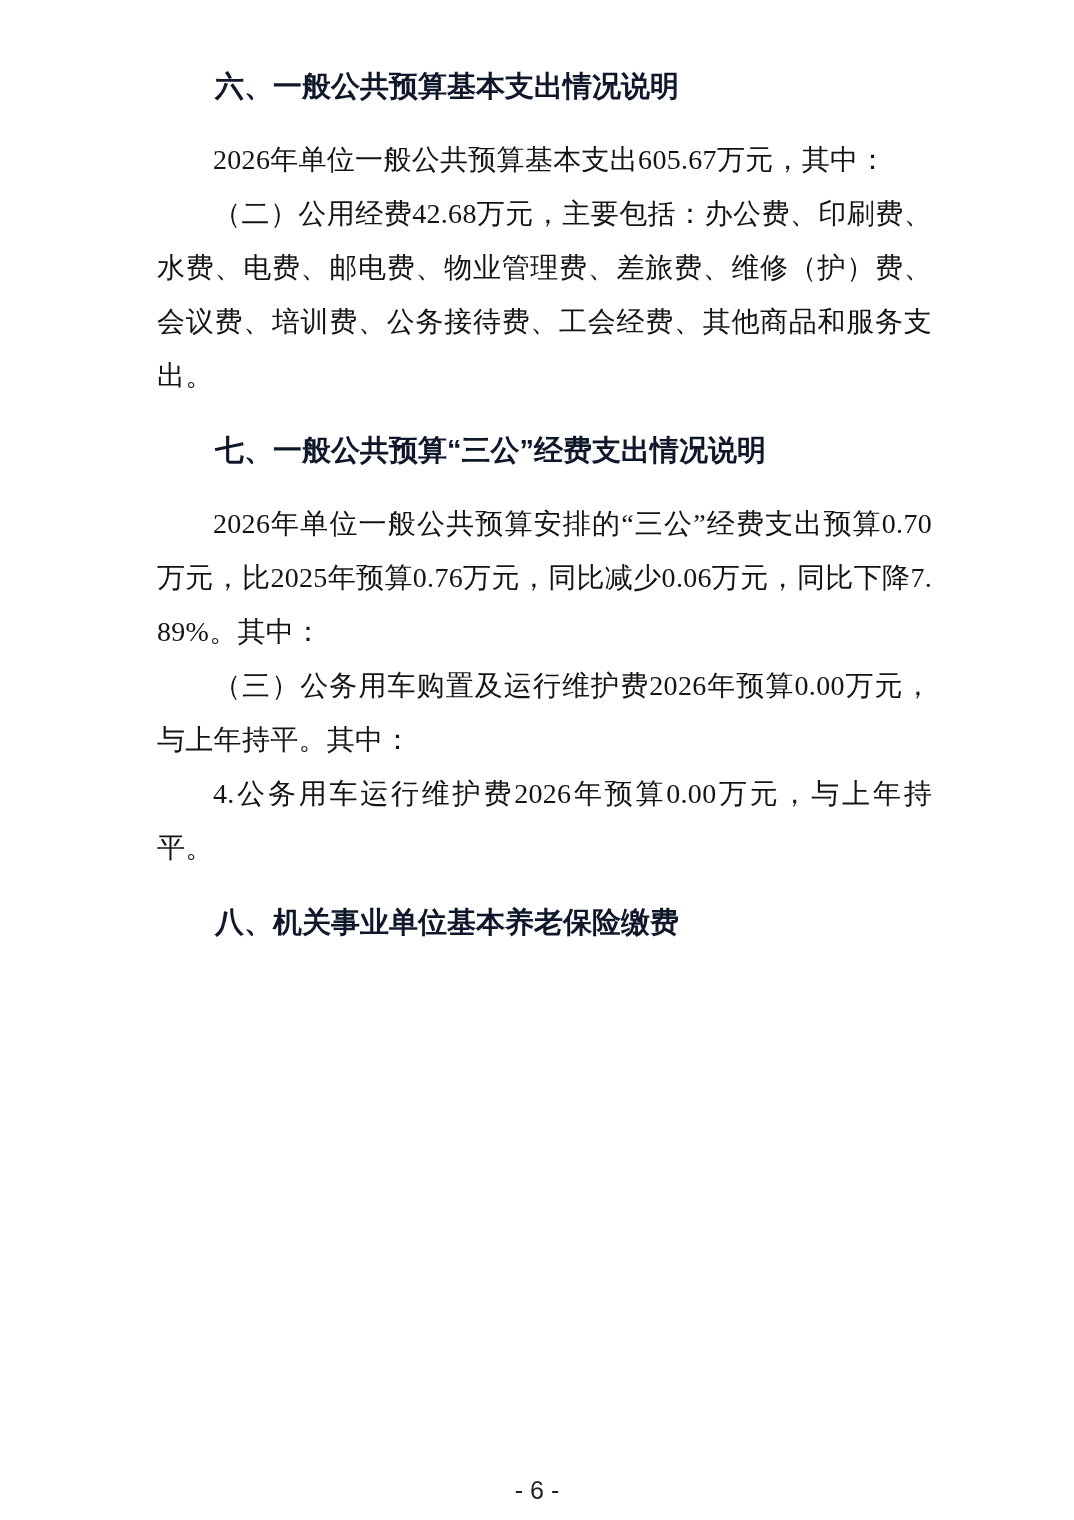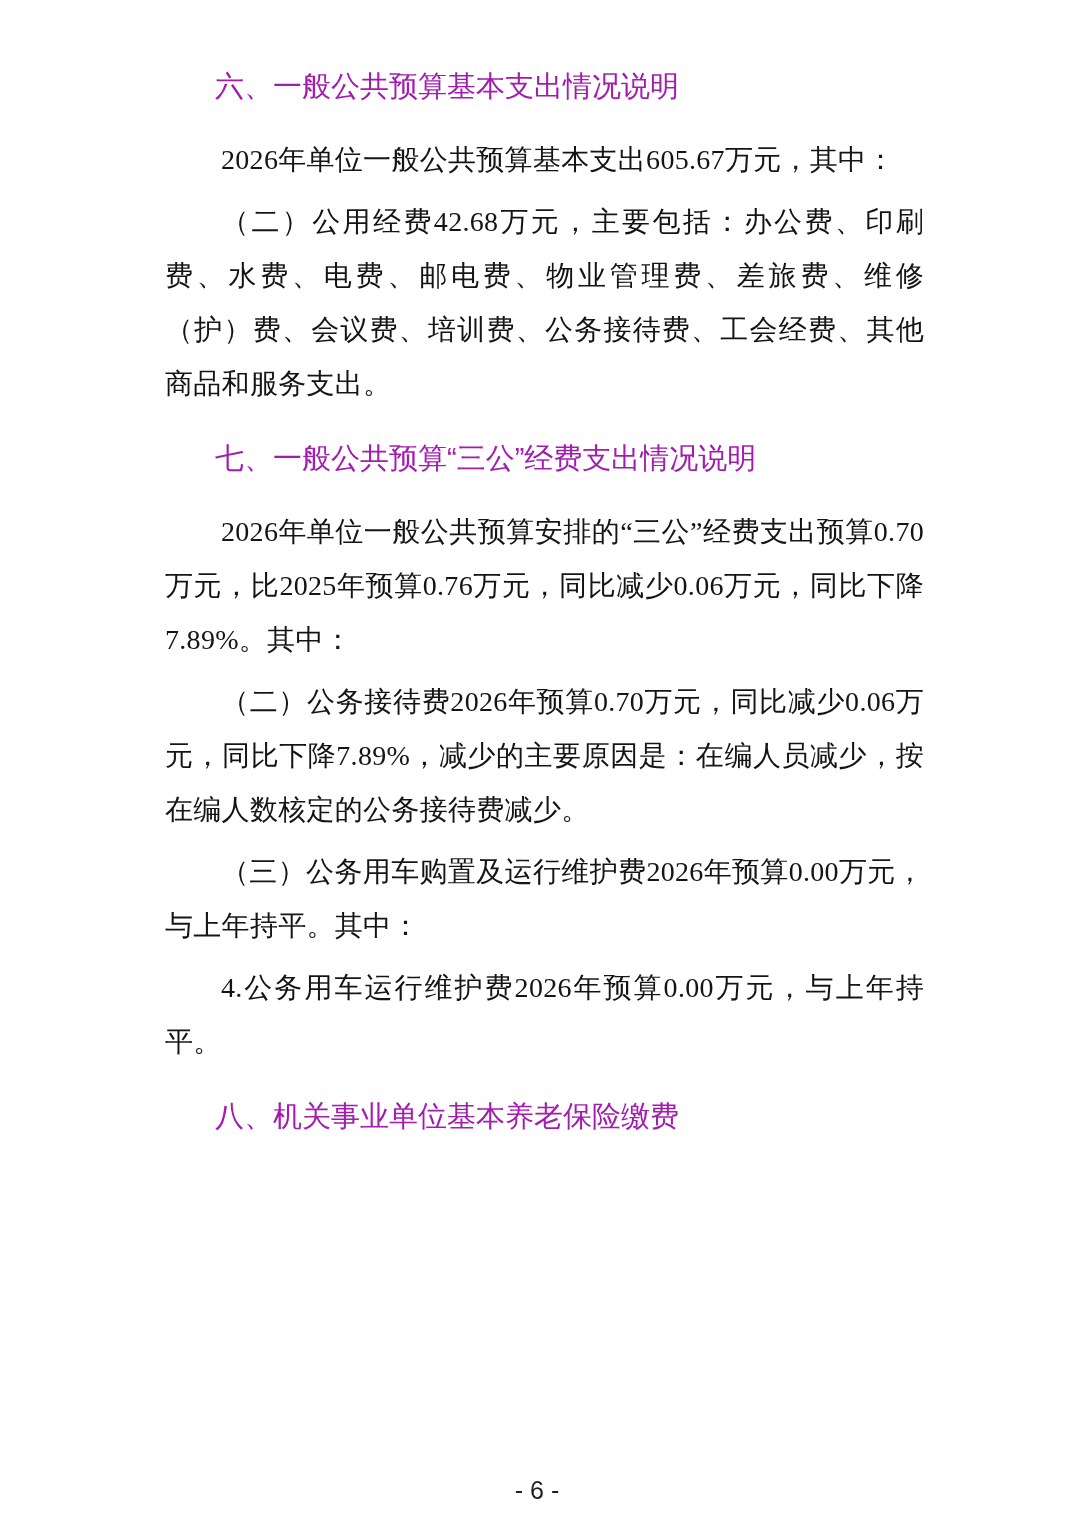--- a/index.html
+++ b/index.html
@@ -16,37 +16,37 @@
     color: #141414;
     font-family: "Liberation Serif", "DejaVu Serif", serif;
   }
   .content {
     position: absolute;
     top: 59px;
     left: 157px;
     width: 775px;
   }
   .para {
-    margin: 8px;
+    margin: 0;
     font-size: 28px;
     line-height: 54px;
     text-align: justify;
     text-justify: inter-character;
     text-indent: 2em;
     word-break: break-all;
     letter-spacing: 0.3px;
   }
   .heading {
     margin: 20px 0 20px 0;
     font-family: "Liberation Sans", "DejaVu Sans", sans-serif;
-    font-weight: normal;
+    font-weight: bold;
     font-size: 29px;
     line-height: 54px;
     text-indent: 2em;
-    color: #a21caf;
+    color: #0f172a;
     word-break: break-all;
   }
   .heading.first {
     margin-top: 0;
   }
   .footer {
     position: absolute;
     left: 0;
     width: 100%;
     top: 1474px;
@@ -68,21 +68,20 @@
     <p class="para">2026年单位一般公共预算基本支出605.67万元，其中：</p>
 
 
     <p class="para">（二）公用经费42.68万元，主要包括：办公费、印刷费、水费、电费、邮电费、物业管理费、差旅费、维修（护）费、会议费、培训费、公务接待费、工会经费、其他商品和服务支出。</p>
 
     <h3 class="heading">七、一般公共预算“三公”经费支出情况说明</h3>
 
     <p class="para">2026年单位一般公共预算安排的“三公”经费支出预算0.70万元，比2025年预算0.76万元，同比减少0.06万元，同比下降7.89%。其中：</p>
 
 
-    <p class="para">（二）公务接待费2026年预算0.70万元，同比减少0.06万元，同比下降7.89%，减少的主要原因是：在编人员减少，按在编人数核定的公务接待费减少。</p>
 
     <p class="para">（三）公务用车购置及运行维护费2026年预算0.00万元，与上年持平。其中：</p>
 
 
     <p class="para">4.公务用车运行维护费2026年预算0.00万元，与上年持平。</p>
 
     <h3 class="heading">八、机关事业单位基本养老保险缴费</h3>
 
   </div>
 

